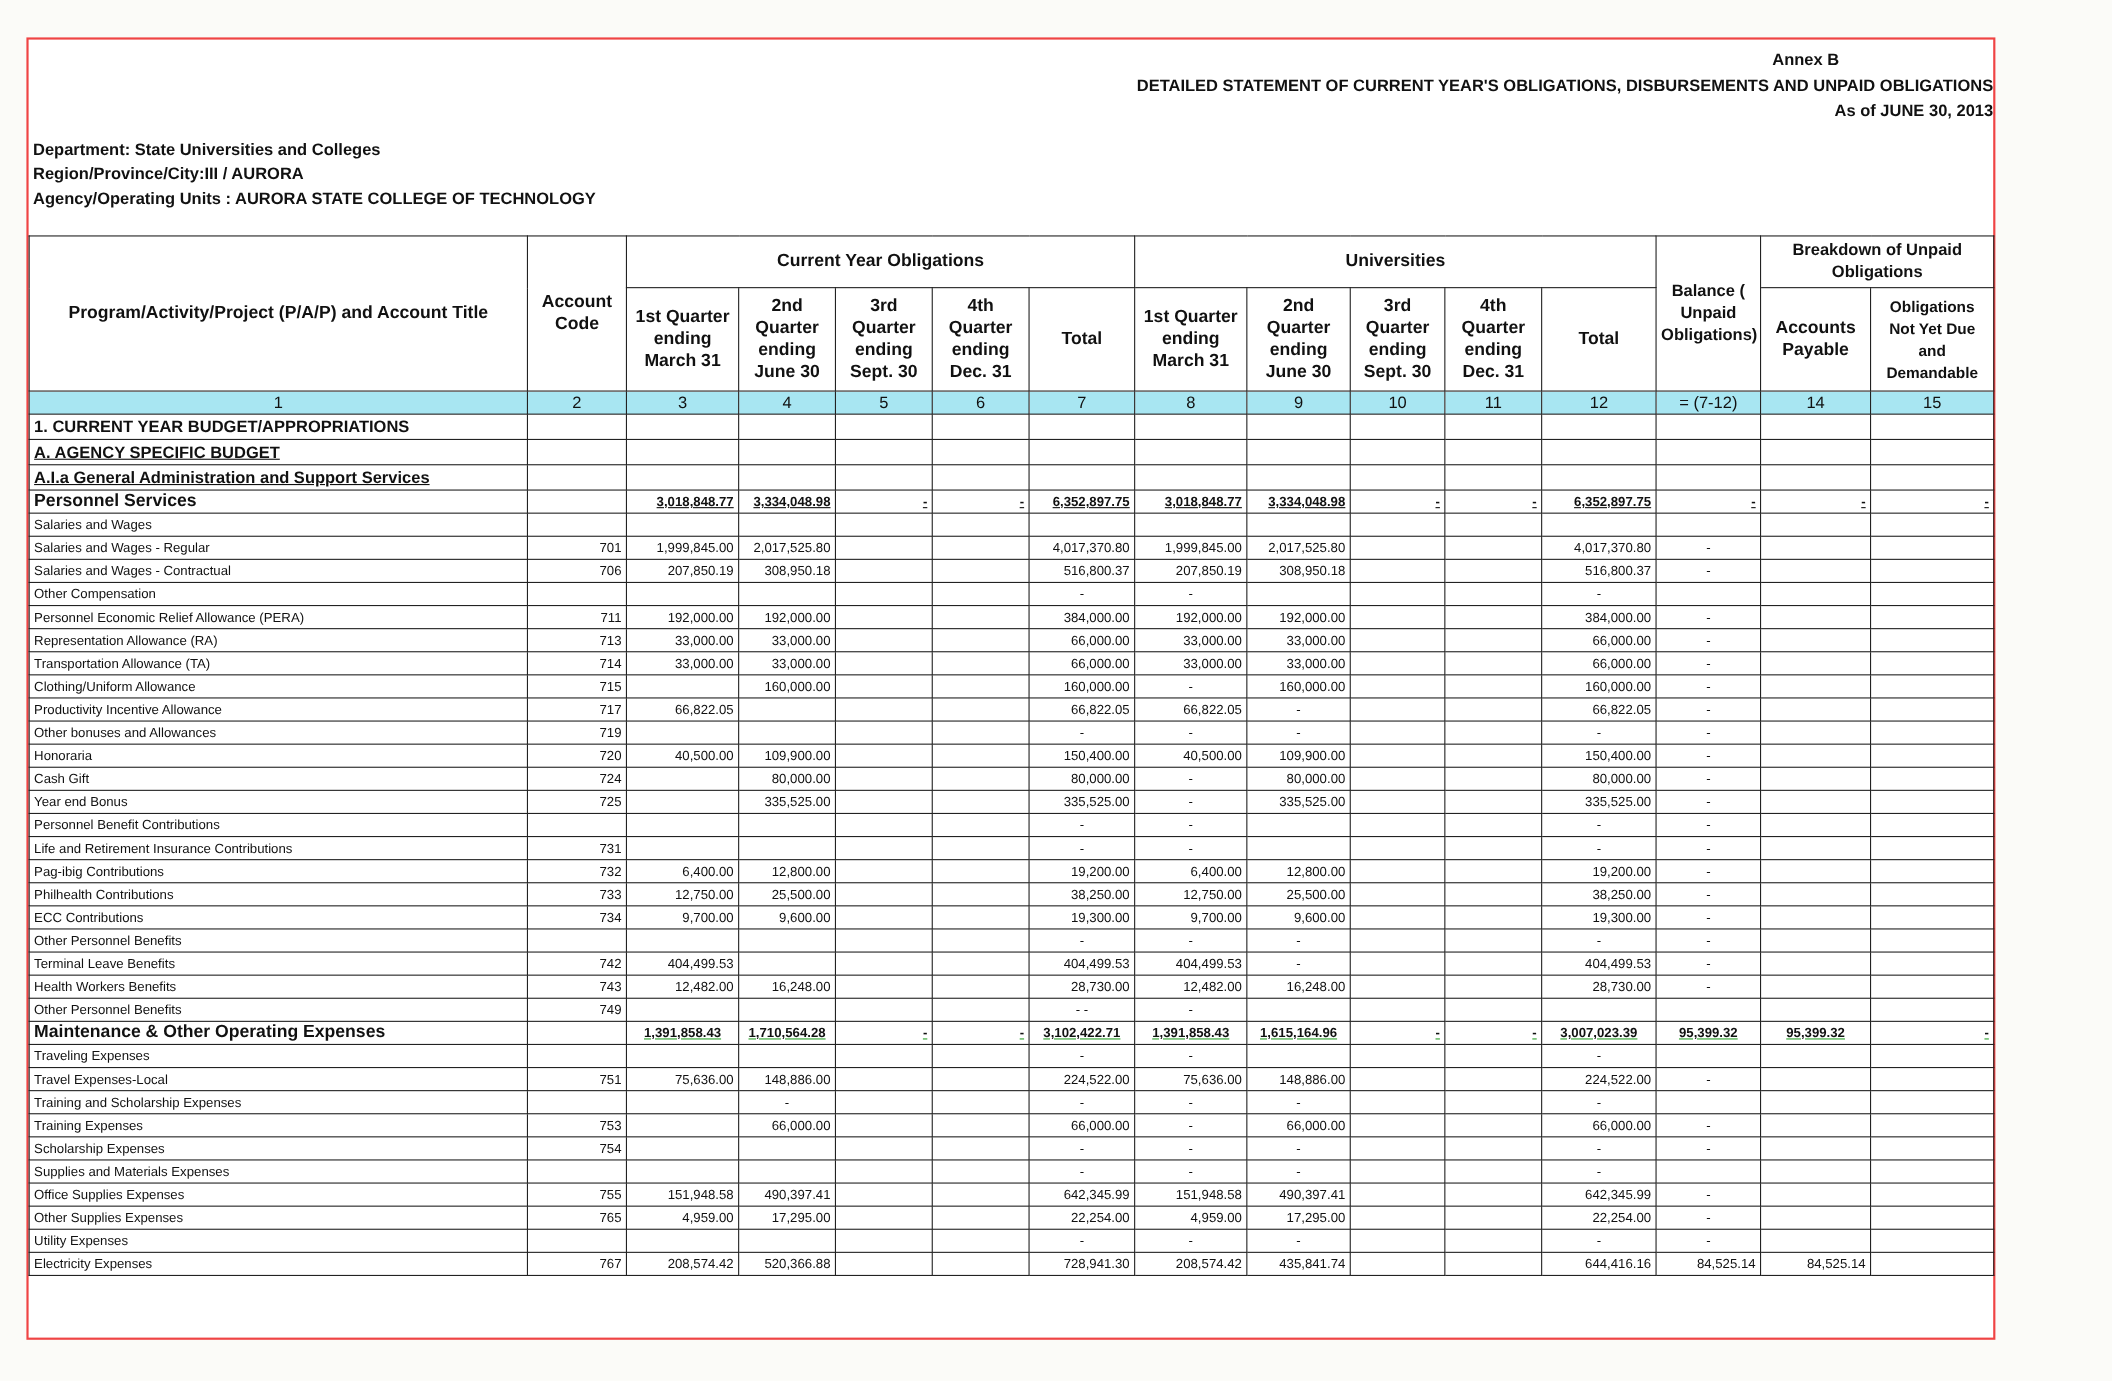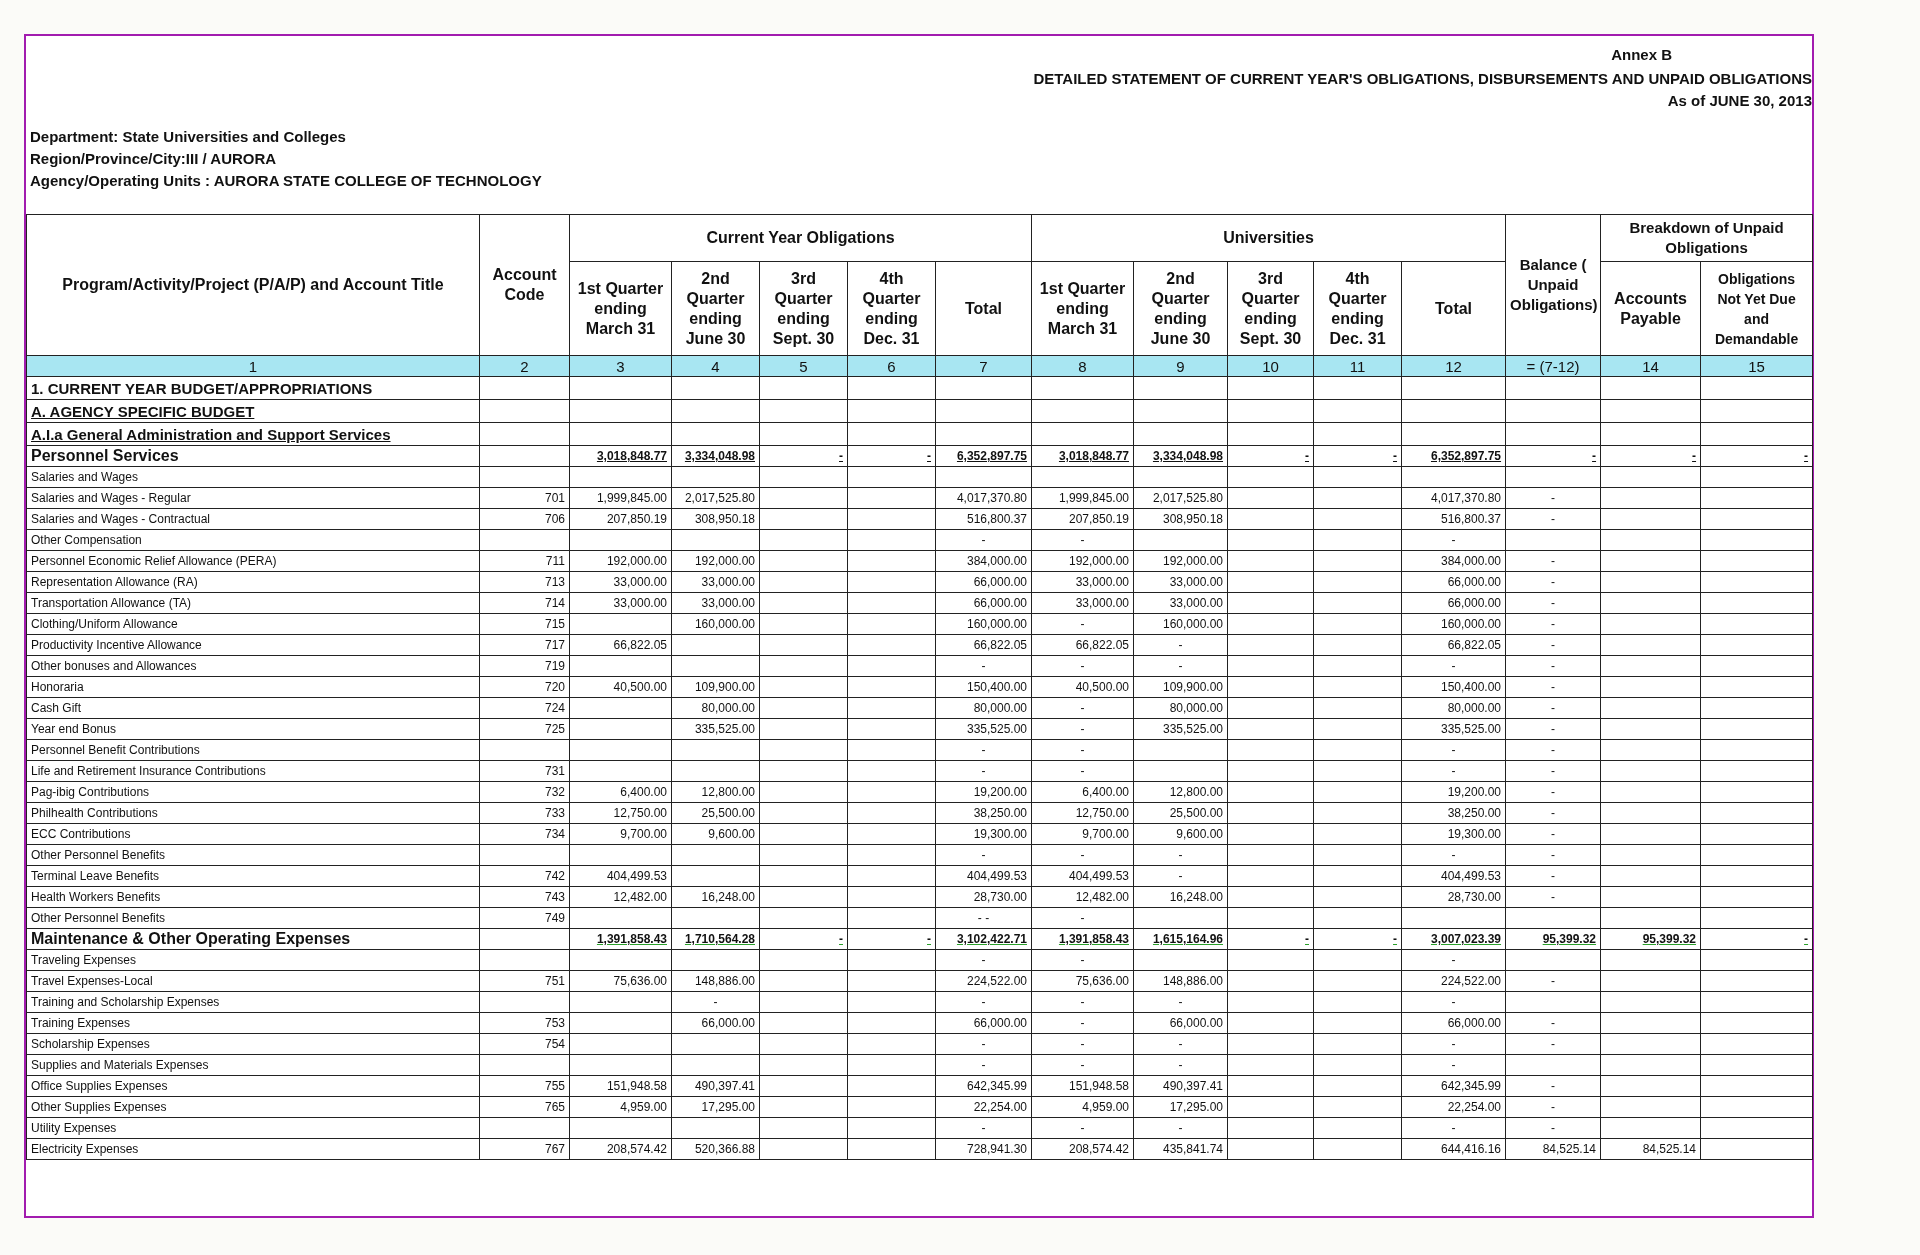--- a/index.html
+++ b/index.html
@@ -1,34 +1,34 @@
 <!DOCTYPE html>
 <html><head>
 <meta charset="utf-8">
 <style>
   html, body { margin:0; padding:0; background:#fbfbf8; }
   body { width:1920px; height:1255px; position:relative; overflow:hidden; font-family:"Liberation Sans", sans-serif; color:#111; }
-  .sheet { position:absolute; left:24px; top:34px; width:1786px; height:1180px; border:2px solid #a21caf; background:#fff; }
+  .sheet { position:absolute; left:24px; top:34px; width:1786px; height:1180px; border:2px solid #ef4444; background:#fff; }
   .annex { position:absolute; right:140px; top:10px; font-size:15px; font-weight:bold; }
   .title { position:absolute; left:0; right:0; top:32px; text-align:right; font-size:15px; font-weight:bold; line-height:22px; }
   .meta { position:absolute; left:4px; top:90px; font-size:15px; font-weight:bold; line-height:22px; }
   table.stmt { position:absolute; left:0; top:178px; border-collapse:collapse; table-layout:fixed; width:1786px; font-size:12px; }
   table.stmt td, table.stmt th { border:1.6px solid #222; padding:0 4px; white-space:nowrap; overflow:hidden; height:20px; }
   table.stmt th { font-weight:bold; font-size:16px; text-align:center; line-height:20px; white-space:normal; }
   tr.colnum td { background:#a8e6f2; text-align:center; font-size:15px; height:20px; }
   td.num { text-align:right; }
   td.code { text-align:right; }
   td.lvl0 { font-weight:bold; font-size:15px; padding-left:4px; }
   td.lvl1 { font-weight:bold; font-size:15px; padding-left:18px;text-decoration:underline; }
   td.lvl2 { font-weight:bold; font-size:16px; padding-left:18px; }
   td.lvl3 { padding-left:36px; font-size:12px; }
   td.lvl4 { padding-left:54px; font-size:12px; }
   td.lvl3b { padding-left:20px; font-size:12px; }
   tr.total td.num { font-weight:bold; text-decoration:underline; font-size:12px; }
-  tr.total.green td.num { text-decoration-color:#2aa02a; }
+  tr.total.green td.num { text-decoration-color:#2aa02a;text-align:center; }
   tr.sec td { height:22px; }
 </style>
 </head>
 <body>
 
 <div class="sheet">
   <div class="annex">Annex B</div>
   <div class="title">
     <div>DETAILED STATEMENT OF CURRENT YEAR'S OBLIGATIONS, DISBURSEMENTS AND UNPAID OBLIGATIONS</div>
     <div>As of  JUNE 30, 2013</div>

